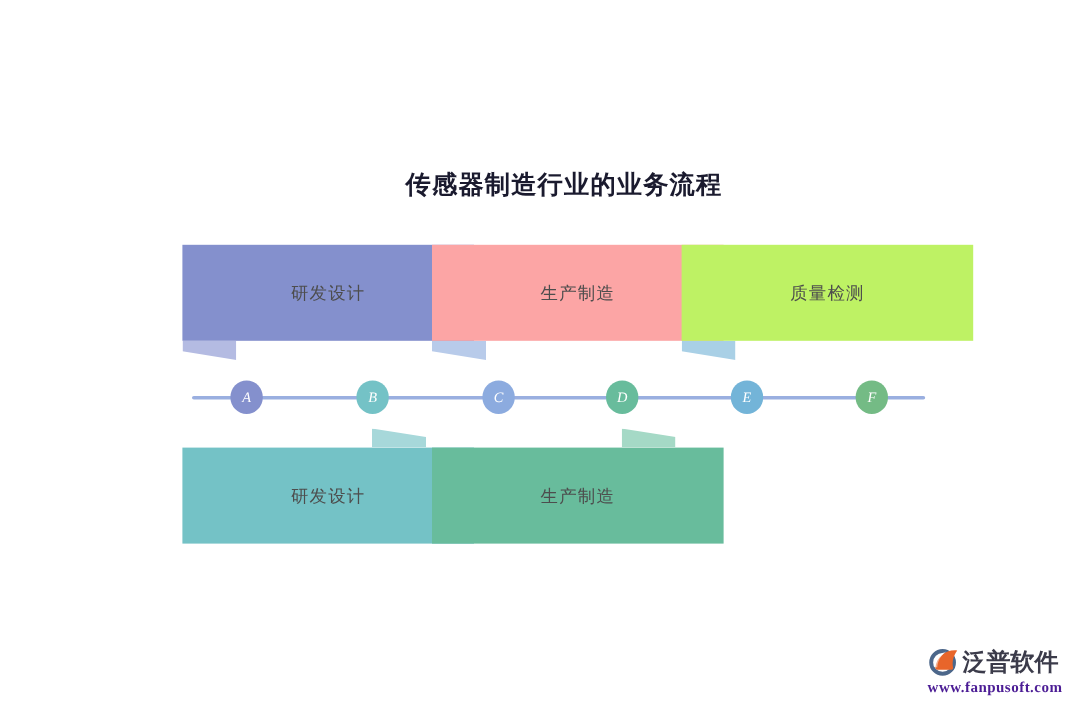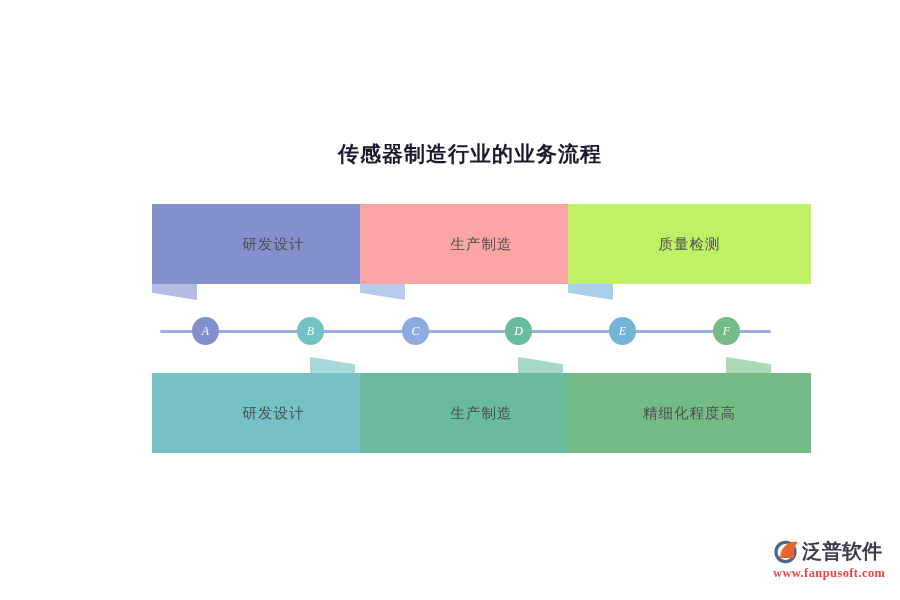--- a/index.html
+++ b/index.html
@@ -229,36 +229,30 @@
         <div class="tail" style="background: rgb(167, 216, 218);"></div>
       </div>
 
       <div class="stage">
         <div class="stage-box" style="background: rgb(104, 188, 156);">
           <span>生产制造</span>
         </div>
         <div class="tail" style="background: rgb(165, 217, 198);"></div>
       </div>
 
-      <div class="stage">
-        <div class="stage-box" style="background: rgb(116, 187, 133);">
-          <span>精细化程度高</span>
-        </div>
-        <div class="tail" style="background: rgb(174, 217, 183);"></div>
-      </div>
 
     </div>
 
   </div>
 
   <div id="logo">
     <div id="logo-row">
       <svg id="logo-mark" viewBox="0 0 28 28">
         <path d="M14 2 A12 12 0 1 0 14 26 A12 12 0 0 0 14 2 Z M14 5.5 A8.5 8.5 0 1 1 14 22.5 A8.5 8.5 0 1 1 14 5.5 Z" fill="#3d5a80" opacity="0.92"></path>
         <path d="M25 3 C16 3 8.5 9.5 7.5 18.5 C7.4 19.6 8.2 20.5 9.3 20.5 L22 20.5 C23 20.5 23.6 19.7 23.4 18.8 C22.2 13.2 24 7.6 27 3.6 C27.4 3.1 26.9 3 25 3 Z" fill="#e8652a"></path>
         <path d="M6 18 C6 11 11 5.5 17.5 4.2 C12.5 7.5 9.5 12.5 9.2 18.5 Z" fill="#ffffff" opacity="0.5"></path>
       </svg>
       <span id="logo-text" style="color: rgb(59, 59, 74);">泛普软件</span>
     </div>
-    <div id="logo-url" style="color: #ef4444;">www.fanpusoft.com</div>
+    <div id="logo-url" style="color: #4c1d95;">www.fanpusoft.com</div>
   </div>
 
 </div>
 
 </body></html>

